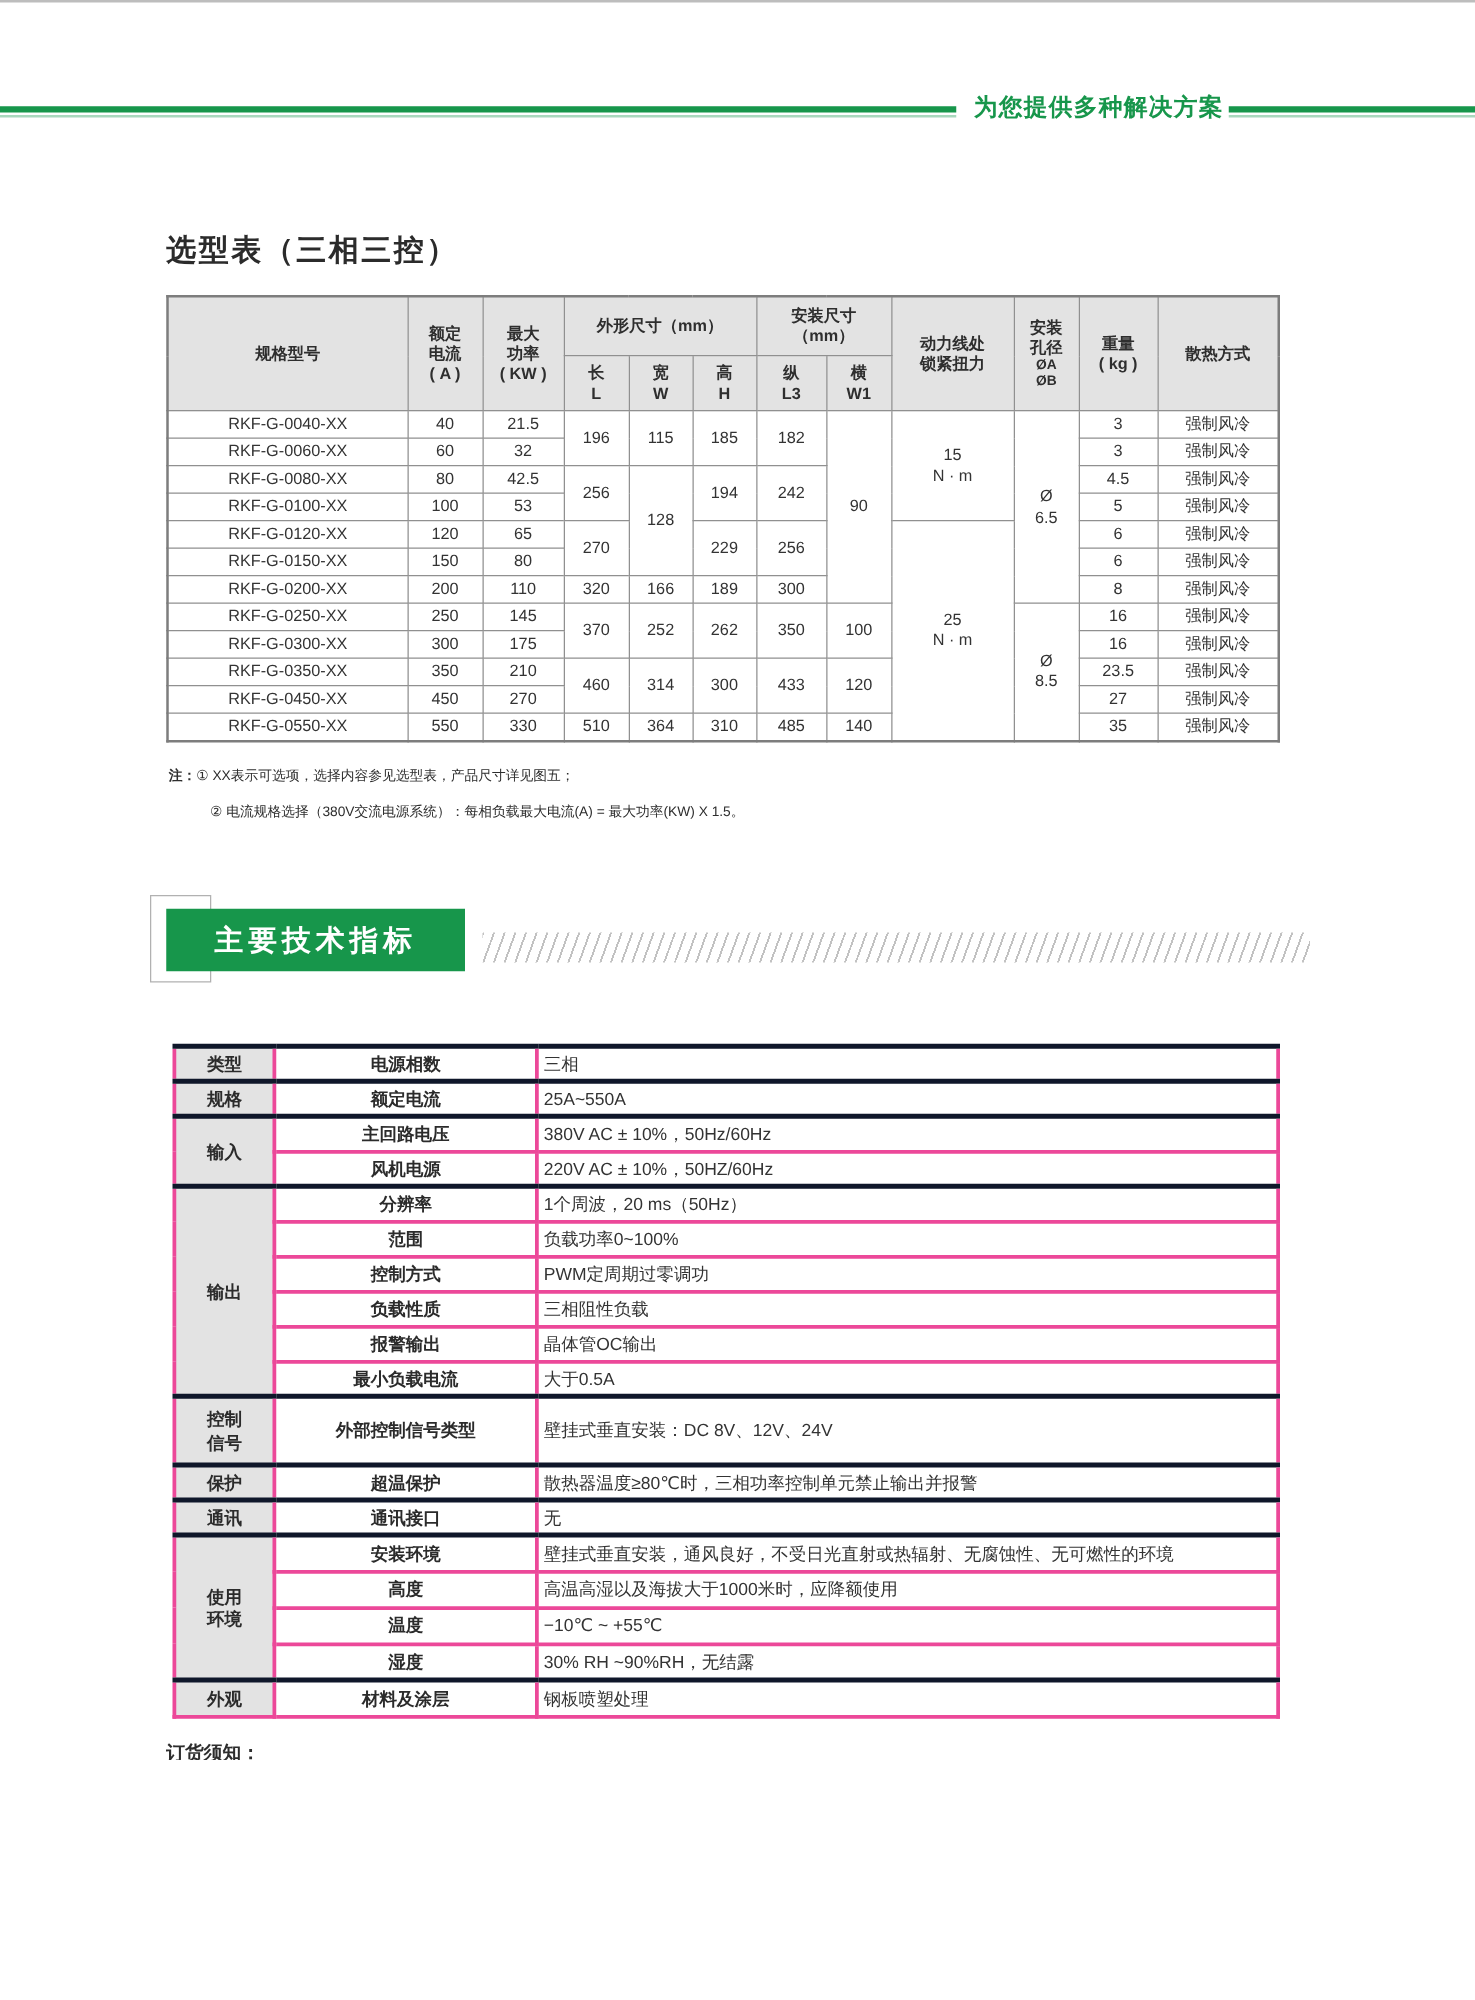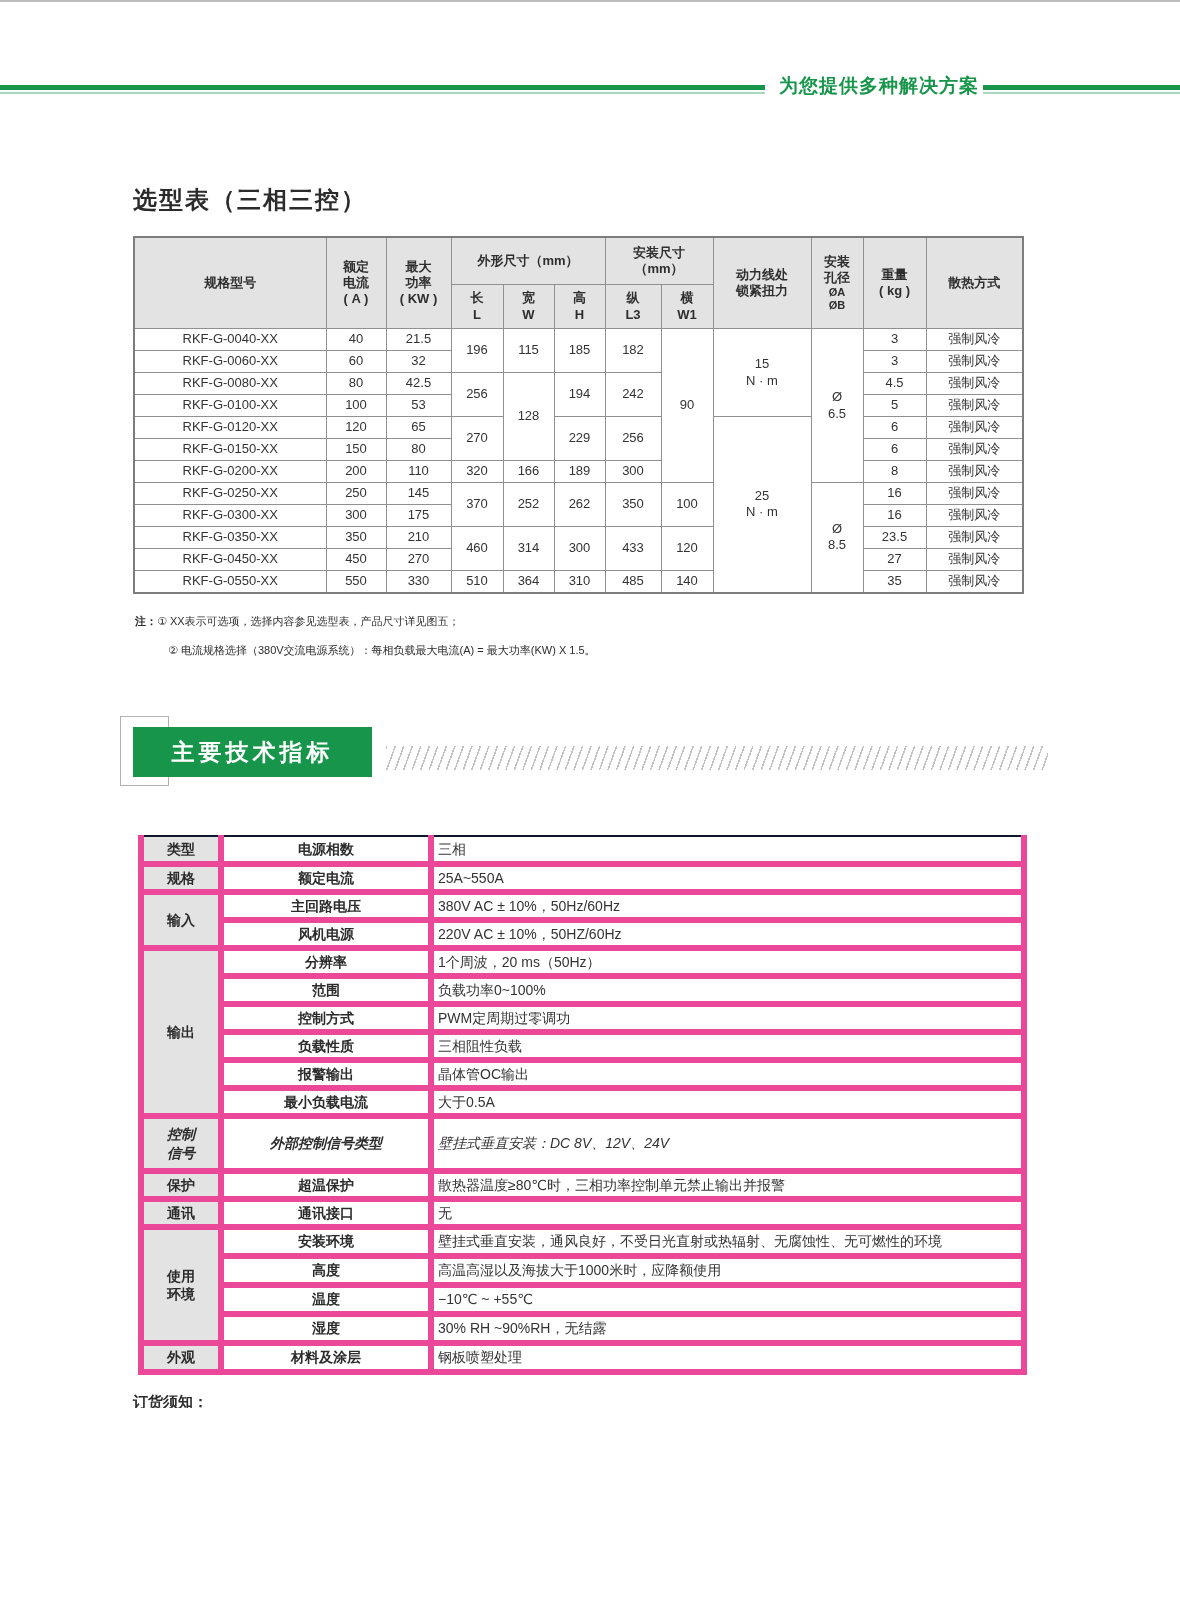--- a/index.html
+++ b/index.html
@@ -41,29 +41,29 @@
   
   .bracket{position:absolute;left:120px;top:716px;width:47px;height:68px;border:1px solid #b1b1b1;}
   .sec-box{position:absolute;left:133px;top:727px;width:239px;height:50px;background:#17964b;
            color:#fff;font-size:23px;font-weight:bold;text-align:center;line-height:50px;letter-spacing:4px;}
   .hatch{position:absolute;left:386px;top:746px;width:662px;height:24px;
          background:repeating-linear-gradient(110deg,#c2c2c2 0 1.5px,transparent 1.5px 8px);}
 
   
   .spec-wrap{position:absolute;left:138px;top:835px;}
   .spec-table{width:883px;border:2px solid #7d7d7d;}
-  .spec-table td{border:6px solid #ec4899;font-size:14px;vertical-align:middle;
+  .spec-table td{border:3px solid #ec4899;font-size:14px;vertical-align:middle;
                  padding:0 4px;white-space:pre-line;line-height:1.3;}
   .spec-table tr{height:28px;}
-  .spec-table tr.tall{height:55px;font-style:italic;}
+  .spec-table tr.tall{height:55px;}
   .spec-table tr.env{height:29px;}
   .spec-table td.cat{background:#e3e3e3;font-weight:bold;text-align:center;color:#2b2b2b;}
   .spec-table td.item{font-weight:bold;text-align:center;color:#2b2b2b;}
   .spec-table td.val{text-align:left;padding-left:4px;color:#333;}
-  .spec-table tr.g td{border-top:2px solid #0f172a;}
+  .spec-table tr.g td{border-top:4px solid #0f172a;}
 
   
   .order{position:absolute;left:133px;top:1393px;width:900px;font-size:15px;color:#2d2d2d;}
   .order-title{font-weight:bold;}
   .order-item{margin-top:26px;font-size:18px;}
 
   .page-num{position:absolute;left:0;top:1488px;width:1180px;text-align:center;
             font-size:20px;color:#4a4a4a;letter-spacing:1px;margin-top:33px;}
 </style>
 </head>

